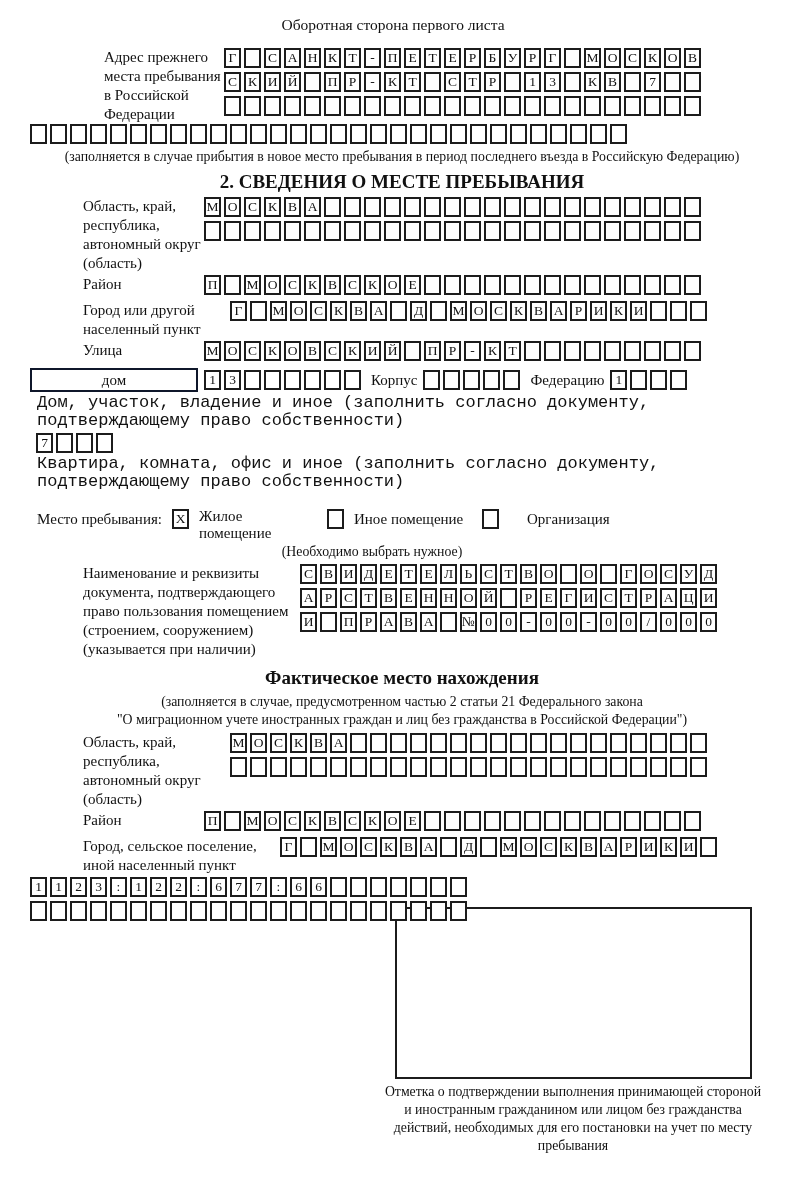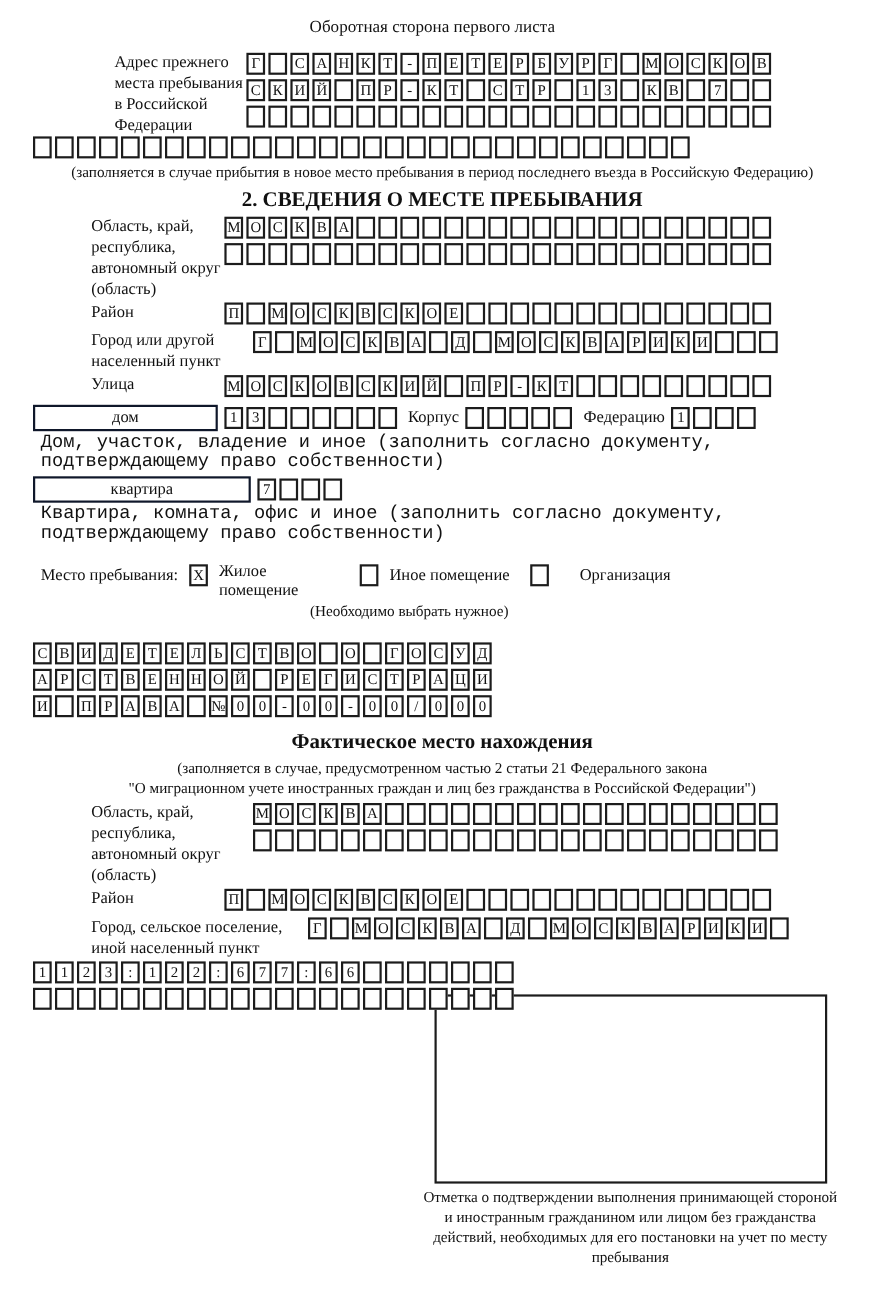--- a/index.html
+++ b/index.html
@@ -29,21 +29,21 @@
   .sec-title { text-align:center; font-weight:bold; font-size:19px; margin-top:5px; margin-bottom:4px; }
 
   .wide-box {
     border:2px solid #0f172a; height:24px;
     display:flex; align-items:center; justify-content:center;
     font-size:15px;
   }
   .inline-row { display:flex; align-items:center; margin-top:3px; margin-bottom:2px; }
   .inline-label { font-size:15px; }
 
-  .opt-note { font-size:13.8px; margin-left:172px; width:340px; text-align:center; margin-bottom:20px; }
+  .opt-note { font-size:13.8px; margin-left:172px; width:340px; text-align:center; margin-bottom:4px; }
 
   .stamp-wrap { margin-left:365px; margin-top:-18px; }
   .stamp-box { width:357px; height:172px; border:2px solid #1c1c1c; background:#fff; }
   .stamp-caption { width:380px; margin-left:-12px; margin-top:4px; font-size:13.8px; line-height:18px; text-align:center; }
 
   .gap6 { width:6px; flex:0 0 6px; }
   .gap10 { width:10px; flex:0 0 10px; }
 </style>
 </head>
 <body>
@@ -356,21 +356,20 @@
   <div class="box-row" style="margin-bottom:0;">
       <div class="cell">1</div>
       <div class="cell"></div>
       <div class="cell"></div>
       <div class="cell"></div>
     </div>
 </div>
 <div class="caption-left">Дом, участок, владение и иное (заполнить согласно документу, подтверждающему право собственности)</div>
 
 <div class="inline-row">
-  <div class="wide-box" style="width:198px;">квартира</div>
   <div class="gap6"></div>
   <div class="box-row" style="margin-bottom:0;">
       <div class="cell">7</div>
       <div class="cell"></div>
       <div class="cell"></div>
       <div class="cell"></div>
     </div>
 </div>
 <div class="caption-left">Квартира, комната, офис и иное (заполнить согласно документу, подтверждающему право собственности)</div>
 
@@ -390,20 +389,21 @@
   <div class="gap10"></div>
   <div class="box-row" style="margin-bottom:0;">
       <div class="cell"></div>
     </div>
   <div style="flex:0 0 28px;"></div>
   <div class="inline-label">Организация</div>
 </div>
 <div class="opt-note">(Необходимо выбрать нужное)</div>
 
 <div class="field">
+  <div class="f-label" style="flex:0 0 224px;">Наименование и реквизиты документа, подтверждающего право пользования помещением (строением, сооружением) (указывается при наличии)</div>
   <div class="f-rows">
     <div class="box-row">
         <div class="cell">С</div>
         <div class="cell">В</div>
         <div class="cell">И</div>
         <div class="cell">Д</div>
         <div class="cell">Е</div>
         <div class="cell">Т</div>
         <div class="cell">Е</div>
         <div class="cell">Л</div>

